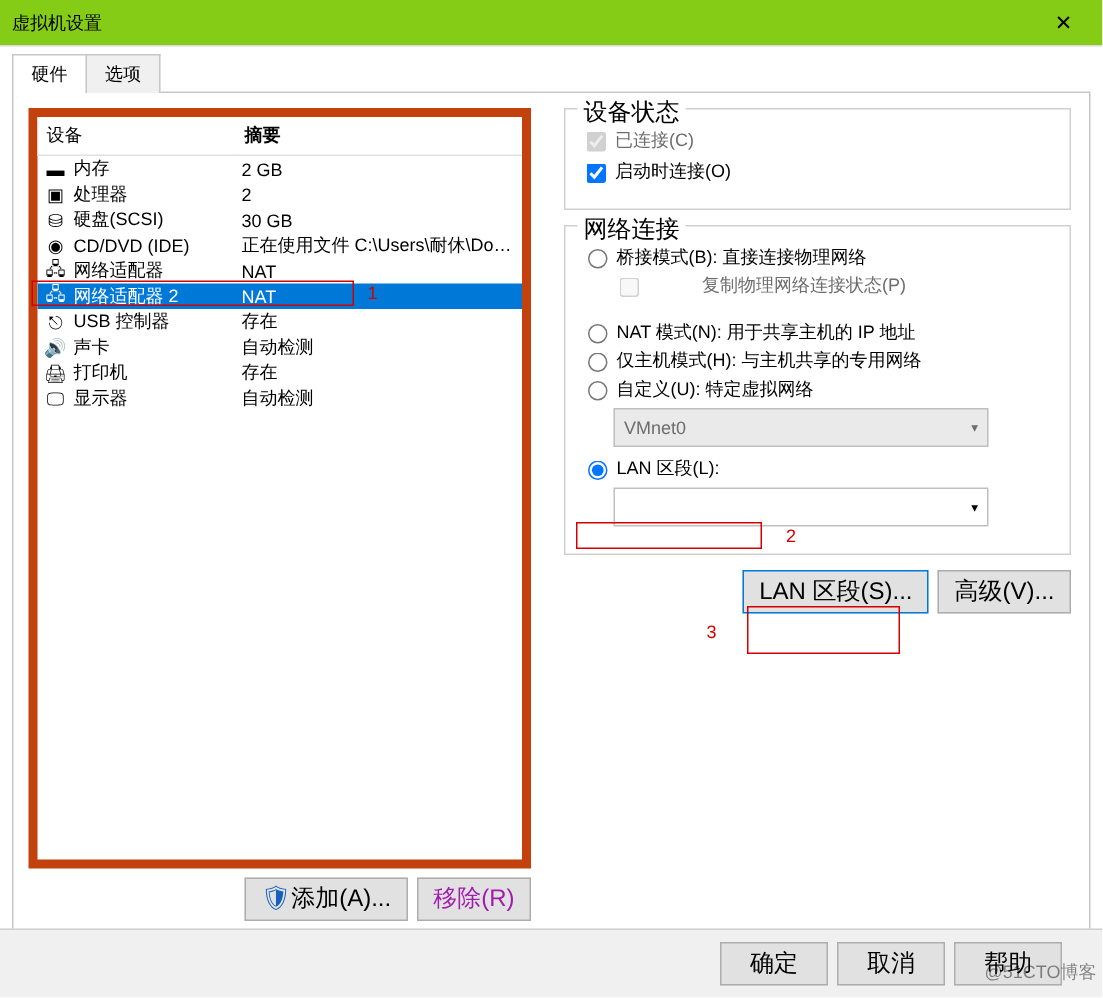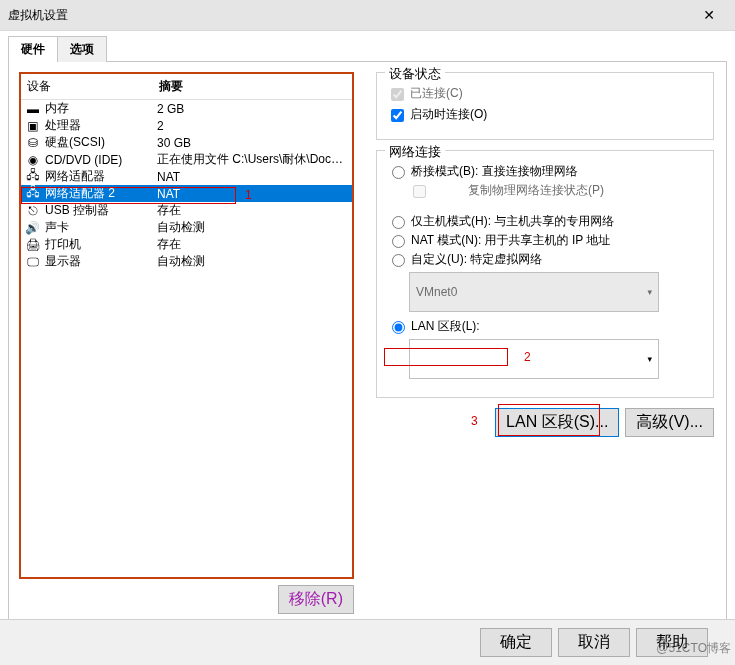--- a/index.html
+++ b/index.html
@@ -1,29 +1,29 @@
 <!DOCTYPE html>
 <html><head>
 <meta charset="utf-8">
 <style>
 * { box-sizing: border-box; font-family: "Microsoft YaHei", "Segoe UI", Tahoma, sans-serif; }
 body { margin: 0; background: #fff; width: 735px; height: 665px; overflow: hidden; position: relative; }
-.titlebar { height: 30px; display: flex; align-items: center; padding: 0 6px; background: #e5e5e5; }
+.titlebar { height: 30px; display: flex; align-items: center; padding: 0 6px; background: #84cc16; }
 .titlebar .title { font-size: 12px; flex: 1; color: #000; padding-left: 2px; }
 .titlebar .close { width: 40px; height: 30px; display: flex; align-items: center; justify-content: center; font-size: 14px; }
 .sep { border-top: 1px solid #d9d9d9; }
 
-.tabs { display: flex; margin: 4px 8px 0 8px; font-size: 12px; font-weight: bold; }
+.tabs { display: flex; margin: 4px 8px 0 8px; font-size: 12px; }
 .tab { padding: 4px 12px; border: 1px solid #c6c6c6; border-bottom: none; background: #fff; margin-right: -1px; position: relative; top: 1px; z-index: 2; }
 .tab.inactive { background: #f0f0f0; z-index: 1; }
 
 .panel { margin: 0 8px 8px 8px; border: 1px solid #c6c6c6; height: 560px; display: flex; position: relative; }
 
 .left { width: 355px; border-right: none; display: flex; flex-direction: column; padding: 10px 10px 6px 10px; }
-.list-wrap { border: 2px solid #c2410c; flex: 1; display: flex; flex-direction: column; }
+.list-wrap { border: 6px solid #c2410c; flex: 1; display: flex; flex-direction: column; }
 .list-head { display: flex; font-size: 12px; background: #fff; }
 .list-head div { padding: 4px 6px; border-bottom: 1px solid #e0e0e0; }
 .col-device { width: 132px; }
 .col-summary { flex: 1; font-weight: bold; }
 .list-body { font-size: 12px; overflow: hidden; flex: 1; }
 .row { display: flex; align-items: center; height: 17px; padding: 0 4px; }
 .row.selected { background: #0078d7; color: #fff; }
 .row .icon { width: 16px; height: 16px; display: inline-flex; align-items: center; justify-content: center; margin-right: 4px; flex-shrink: 0; }
 .row .dname { width: 112px; white-space: nowrap; }
 .row .dsum { flex: 1; white-space: nowrap; overflow: hidden; text-overflow: ellipsis; }
@@ -31,25 +31,25 @@
 .red-box { position: absolute; border: 1px solid #d40000; pointer-events: none; }
 .anno { position: absolute; color: #d40000; font-size: 12px; }
 
 .btm-btns { display: flex; justify-content: flex-end; gap: 6px; margin-top: 6px; }
 .btn { font-size: 16px; padding: 3px 10px; background: #e1e1e1; border: 1px solid #adadad; min-width: 72px; text-align: center; }
 .btn.disabled { color: #a21caf; }
 .shield { color: #1560bd; display: inline-block; }
 
 .right { flex: 1; padding: 10px 12px; font-size: 12px; position: relative; }
 .group { border: 1px solid #d0d0d0; padding: 10px 10px 12px 10px; margin-bottom: 10px; position: relative; }
-.group-title { position: absolute; top: -8px; left: 8px; background: #fff; padding: 0 4px; font-size: 13px; }
+.group-title { position: absolute; top: -8px; left: 8px; background: #fff; padding: 0 4px; font-size: 16px; }
 .chk-row, .rad-row { display: flex; align-items: flex-start; margin: 2px 0; }
 .chk-row input, .rad-row input { margin-right: 6px; }
 .indent { margin-left: 22px; color: #6d6d6d; gap: 36px; }
-.select { width: 250px; height: 40px; border: 1px solid #c0c0c0; background: #eaeaea; color: #6d6d6d; padding: 2px 6px; margin: 4px 0 6px 22px; display: flex; justify-content: space-between; align-items: center; }
+.select { width: 250px; height: 26px; border: 1px solid #c0c0c0; background: #eaeaea; color: #6d6d6d; padding: 2px 6px; margin: 4px 0 6px 22px; display: flex; justify-content: space-between; align-items: center; }
 .select .arr { font-size: 9px; }
 .right-btns { display: flex; justify-content: flex-end; gap: 6px; margin-top: 4px; }
 
 .footer { position: absolute; bottom: 0; left: 0; right: 0; display: flex; justify-content: flex-end; gap: 6px; padding: 8px 27px; background: #f0f0f0; border-top: 1px solid #d0d0d0; }
 .watermark { position: absolute; right: 4px; bottom: 8px; font-size: 12px; color: rgba(0,0,0,0.45); }
 .chk-dis { color: #6d6d6d; }
 </style>
 </head>
 <body>
 
@@ -118,20 +118,21 @@
             <span class="dsum">存在</span>
           </div>
           <div class="row">
             <span class="icon">🖵</span>
             <span class="dname">显示器</span>
             <span class="dsum">自动检测</span>
           </div>
         </div>
     </div>
     <div class="btm-btns">
+      <button class="btn"><span class="shield">🛡</span><span>添加(A)...</span></button>
       <button class="btn disabled">移除(R)</button>
     </div>
     <div class="red-box" style="left:12px; top:125px; width:215px; height:17px;"></div>
     <span class="anno" style="left:236px; top:126px;">1</span>
   </div>
 
   <div class="right">
     <div class="group">
       <span class="group-title">设备状态</span>
       <label class="chk-row chk-dis">
@@ -150,25 +151,25 @@
         <input type="radio" name="nc" style="">
         <span>桥接模式(B): 直接连接物理网络</span>
       </label>
       <label class="chk-row indent">
         <input type="checkbox" disabled="" style="">
         <span>复制物理网络连接状态(P)</span>
       </label>
       <div style="height:8px"></div>
       <label class="rad-row">
         <input type="radio" name="nc" style="">
+        <span>NAT 模式(N): 用于共享主机的 IP 地址</span>
+      </label>
+      <label class="rad-row">
+        <input type="radio" name="nc" style="">
         <span>仅主机模式(H): 与主机共享的专用网络</span>
-      </label>
-      <label class="rad-row">
-        <input type="radio" name="nc" style="">
-        <span>NAT 模式(N): 用于共享主机的 IP 地址</span>
       </label>
       <label class="rad-row">
         <input type="radio" name="nc" style="">
         <span>自定义(U): 特定虚拟网络</span>
       </label>
       <div class="select">
         <span>VMnet0</span>
         <span class="arr">▾</span>
       </div>
       <label class="rad-row">

